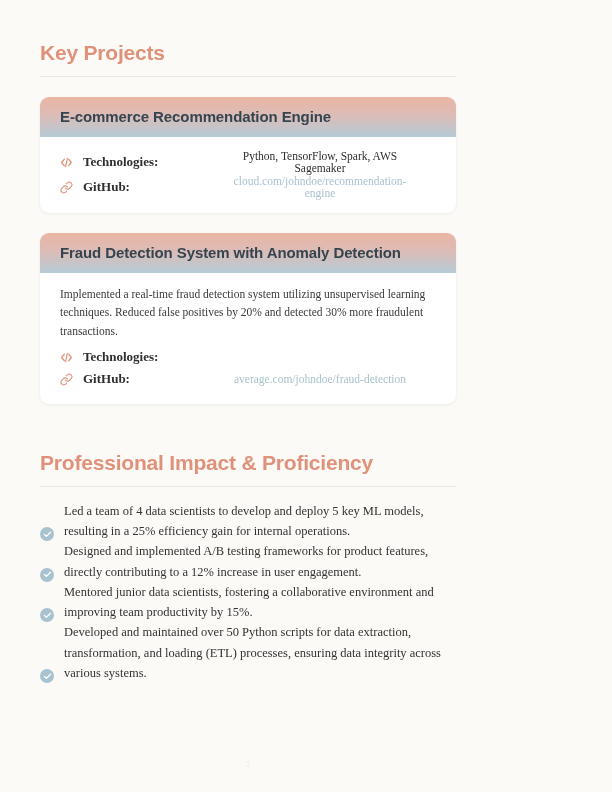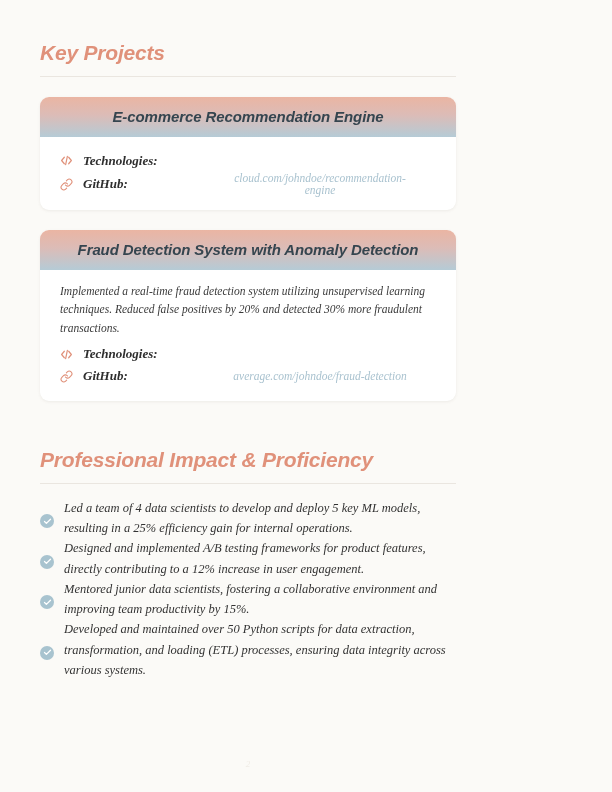--- a/index.html
+++ b/index.html
@@ -15,21 +15,20 @@
     overflow: hidden;
     -webkit-font-smoothing: antialiased;
   }
 
   .page {
     position: relative;
     width: 496px;
     height: 792px;
     box-sizing: border-box;
     padding: 0 40px;
-    font-style: italic;
   }
 
   
   .section {
     margin: 0;
   }
   .section-title {
     font-family: "Liberation Sans", sans-serif;
     font-weight: bold;
     font-size: 21px;
@@ -61,21 +60,20 @@
     background: linear-gradient(to bottom, #eab5a3 0%, #dcbcb7 45%, #b5cbd6 100%);
     padding: 11px 20px 12px 20px;
   }
   .project-card-title {
     font-family: "Liberation Sans", sans-serif;
     font-weight: bold;
     font-size: 15px;
     color: #35454f;
     margin: 0;
     letter-spacing: -0.1px;
-    text-align: center;
   }
   .project-card-body {
     padding: 12px 20px 14px 20px;
   }
   .project-desc {
     font-family: "Liberation Serif", serif;
     font-size: 11.5px;
     line-height: 1.58;
     color: #3a3a3a;
     margin: 0 0 7px 0;
@@ -122,21 +120,21 @@
     padding-top: 26px;
     margin-top: 20px;
   }
   .impact-list {
     list-style: none;
     margin: 14px 0 0 0;
     padding: 0;
   }
   .impact-item {
     display: flex;
-    align-items: center;
+    align-items: flex-end;
     margin-bottom: 0px;
   }
   .check-icon {
     flex: 0 0 14px;
     width: 14px;
     height: 14px;
     margin-top: 6px;
     margin-right: 10px;
     border-radius: 50%;
     background: #a8c3cf;
@@ -182,20 +180,21 @@
 
         <div class="meta-row">
           <span class="meta-icon">
             <svg width="13" height="13" viewBox="0 0 24 24" fill="none" stroke="currentColor" stroke-width="2.2" stroke-linecap="round" stroke-linejoin="round">
               <polyline points="8 6 3 12 8 18"></polyline>
               <polyline points="16 6 21 12 16 18"></polyline>
               <line x1="13.6" y1="4.5" x2="10.4" y2="19.5"></line>
             </svg>
           </span>
           <span class="meta-label">Technologies:</span>
+          <span class="meta-value">Python, TensorFlow, Spark, AWS Sagemaker</span>
         </div>
 
         <div class="meta-row">
           <span class="meta-icon">
             <svg width="13" height="13" viewBox="0 0 24 24" fill="none" stroke="currentColor" stroke-width="2" stroke-linecap="round" stroke-linejoin="round">
               <path d="M10 13a5 5 0 0 0 7.54.54l3-3a5 5 0 0 0-7.07-7.07l-1.72 1.71"></path>
               <path d="M14 11a5 5 0 0 0-7.54-.54l-3 3a5 5 0 0 0 7.07 7.07l1.71-1.71"></path>
             </svg>
           </span>
           <span class="meta-label">GitHub:</span>

